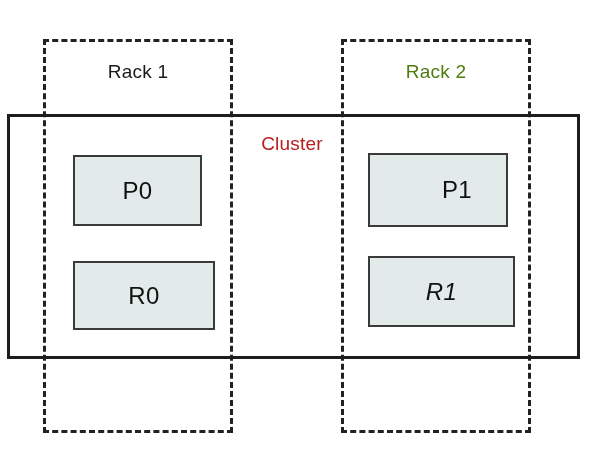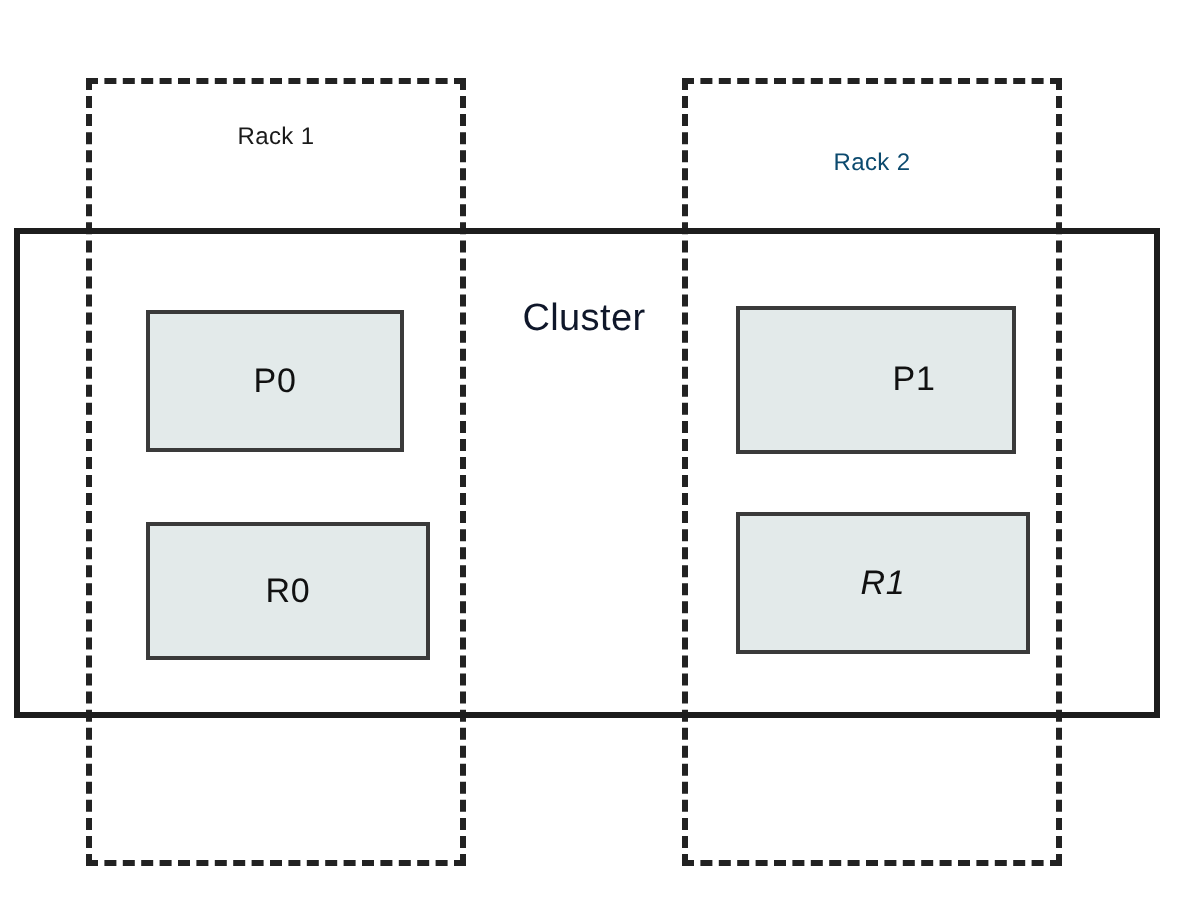--- a/index.html
+++ b/index.html
@@ -22,21 +22,21 @@
   .rack-box {
     position: absolute;
     box-sizing: border-box;
     border: 3px dashed #222222;
     background: transparent;
     z-index: 1;
   }
   .rack-label {
     position: absolute;
     z-index: 5;
-    font-size: 12px;
+    font-size: 19px;
     color: #1a1a1a;
     text-align: center;
     white-space: nowrap;
     background: transparent;
     letter-spacing: 0.2px;
   }
   
   .cluster-box {
     position: absolute;
     box-sizing: border-box;
@@ -59,39 +59,39 @@
     position: absolute;
     box-sizing: border-box;
     border: 2px solid #3a3a3a;
     background: #e3eaea;
     z-index: 4;
     display: flex;
     align-items: center;
     justify-content: center;
   }
   .node-label {
-    font-size: 17px;
+    font-size: 24px;
     color: #111111;
     letter-spacing: 0.4px;
     user-select: none;
   }
 </style>
 </head>
 <body>
 
 <div id="canvas" style="width: 602px; height: 449px; background: rgb(255, 255, 255);">
 
   <div class="rack-box" id="rack-1-box" style="left: 43px; top: 39px; width: 190px; height: 394px; border-color: rgb(34, 34, 34);"></div>
   <div class="rack-label" id="rack-1-label" style="left: 43px; top: 61px; width: 190px; color: rgb(26, 26, 26);">Rack 1</div>
 
   <div class="rack-box" id="rack-2-box" style="left: 341px; top: 39px; width: 190px; height: 394px; border-color: rgb(34, 34, 34);"></div>
-  <div class="rack-label" id="rack-2-label" style="left: 341px; top: 61px; width: 190px; color: #0c4a6e; margin-top: 13px;">Rack 2</div>
+  <div class="rack-label" id="rack-2-label" style="left: 341px; top: 61px; width: 190px; color: #4d7c0f;">Rack 2</div>
 
   <div class="cluster-box" id="cluster-box" style="left: 7px; top: 114px; width: 573px; height: 245px; border-color: rgb(29, 29, 29);"></div>
-  <div class="cluster-label" id="cluster-label" style="left: 252px; top: 149px; width: 80px; color: #0f172a;">Cluster</div>
+  <div class="cluster-label" id="cluster-label" style="left: 252px; top: 133px; width: 80px; color: #b91c1c;">Cluster</div>
 
   <div class="node-box" id="node-p0" style="left: 73px; top: 155px; width: 129px; height: 71px; background: rgb(227, 234, 234); border-color: rgb(58, 58, 58);">
     <span class="node-label">P0</span>
   </div>
   <div class="node-box" id="node-r0" style="left: 73px; top: 261px; width: 142px; height: 69px; background: rgb(227, 234, 234); border-color: rgb(58, 58, 58);">
     <span class="node-label">R0</span>
   </div>
   <div class="node-box" id="node-p1" style="left: 368px; top: 153px; width: 140px; height: 74px; background: rgb(227, 234, 234); border-color: rgb(58, 58, 58); padding-left: 38px;">
     <span class="node-label">P1</span>
   </div>

